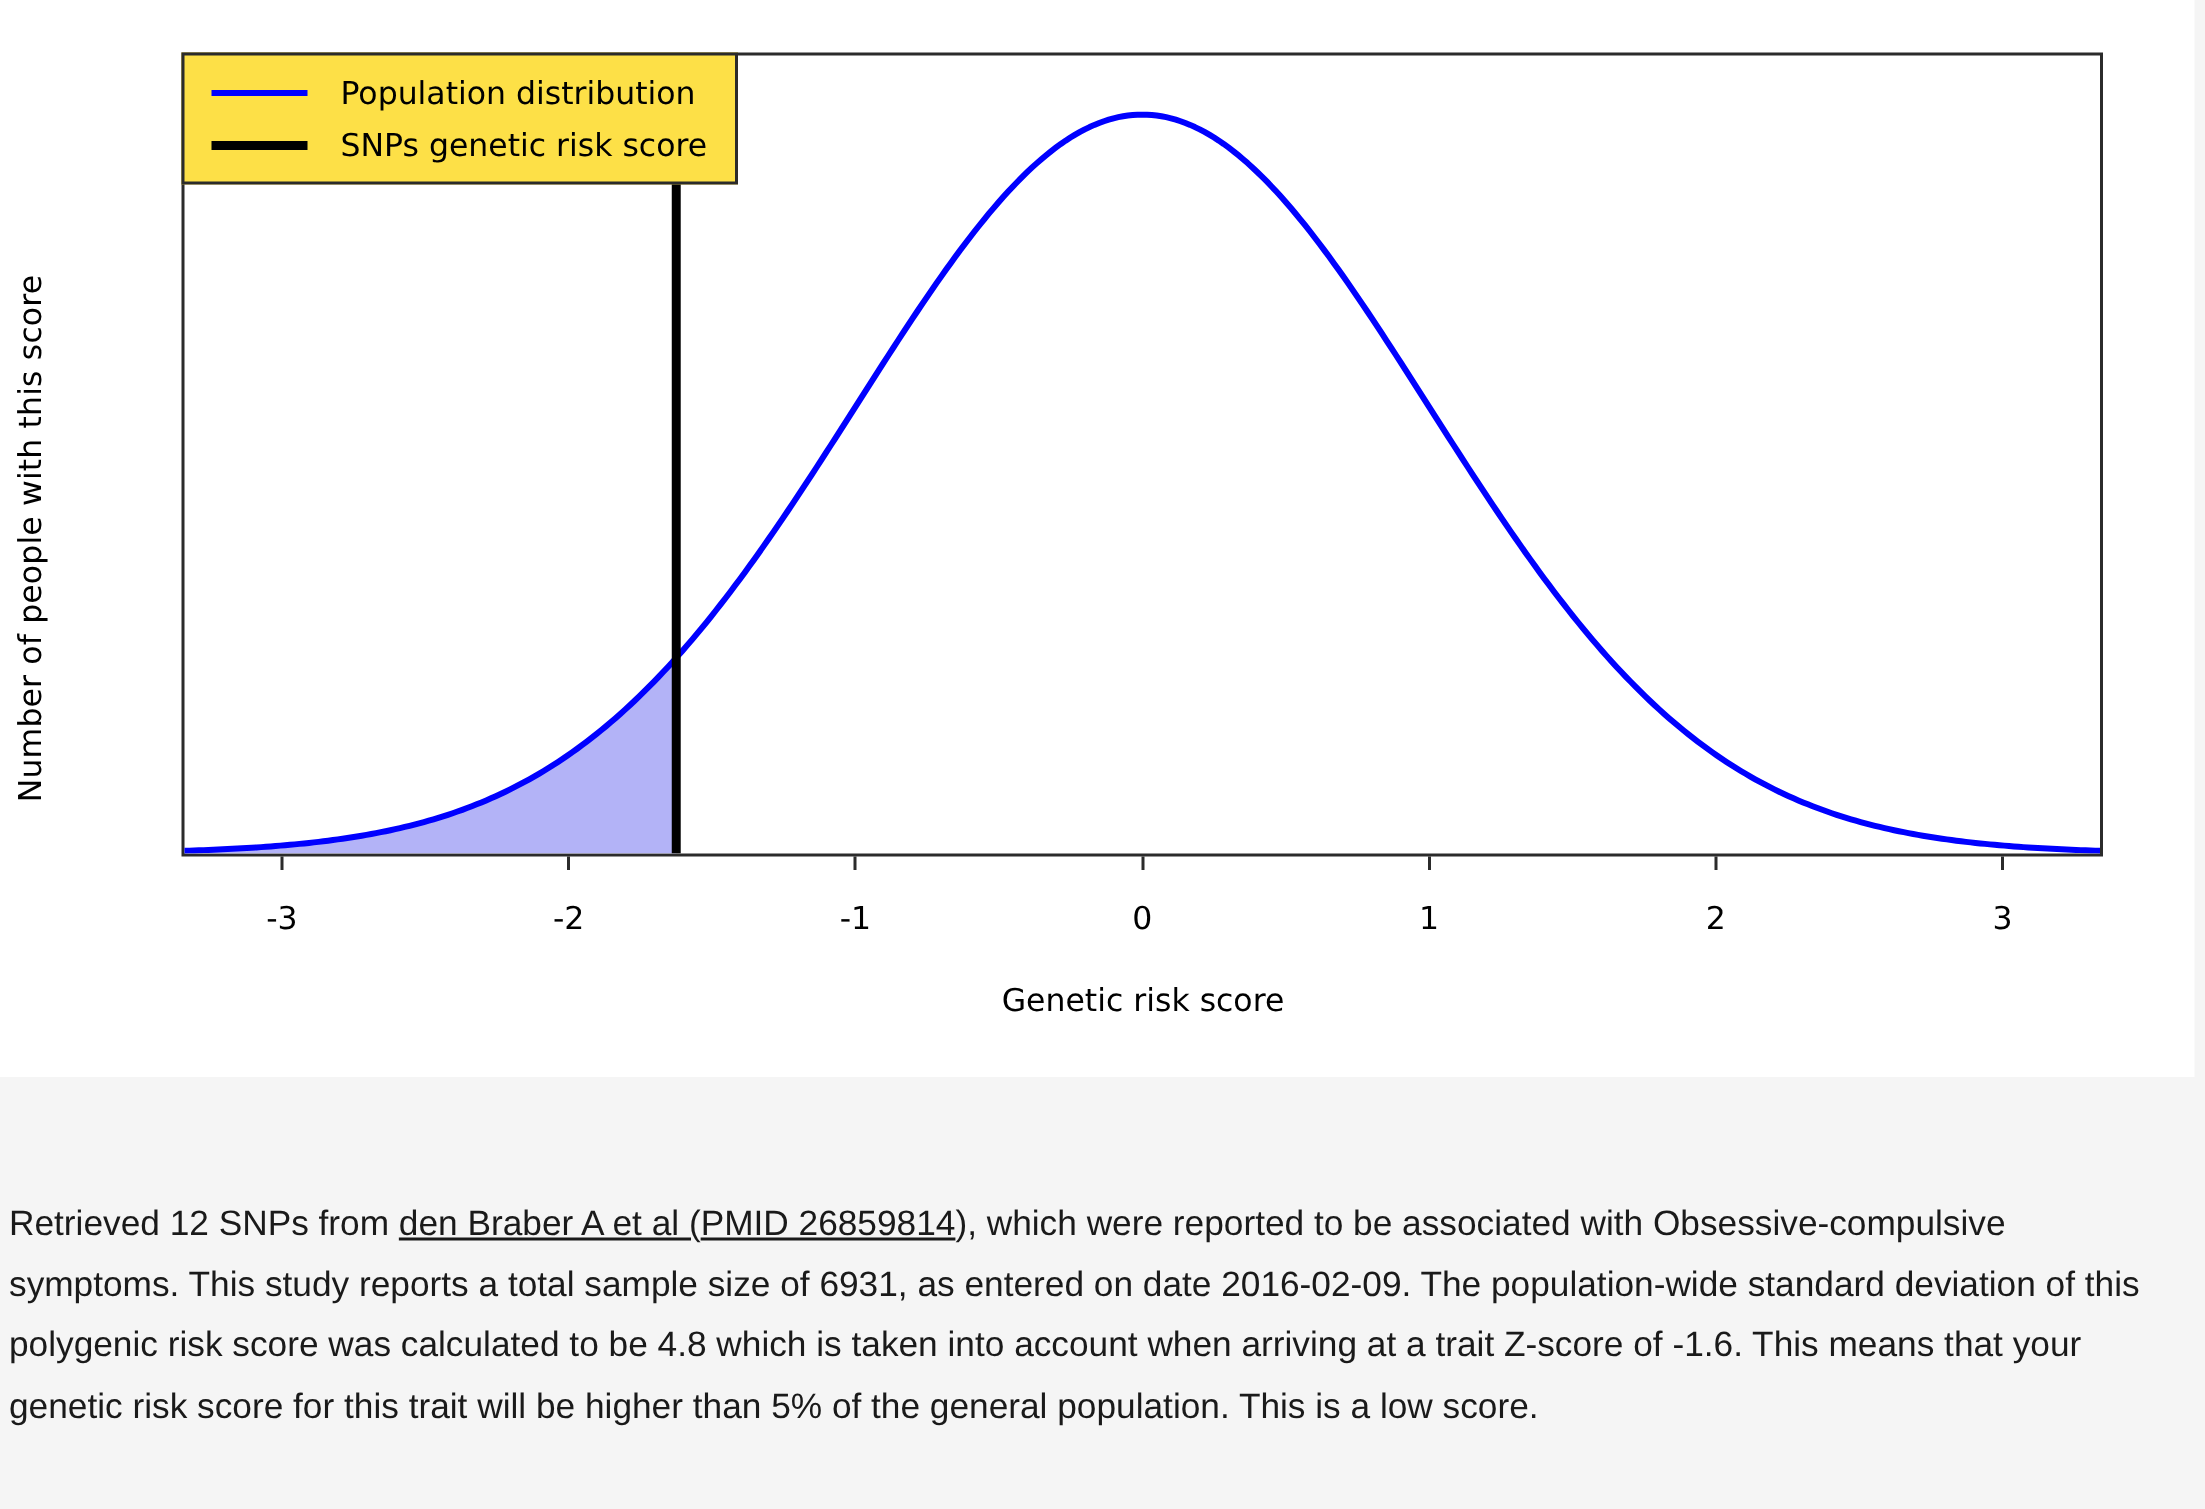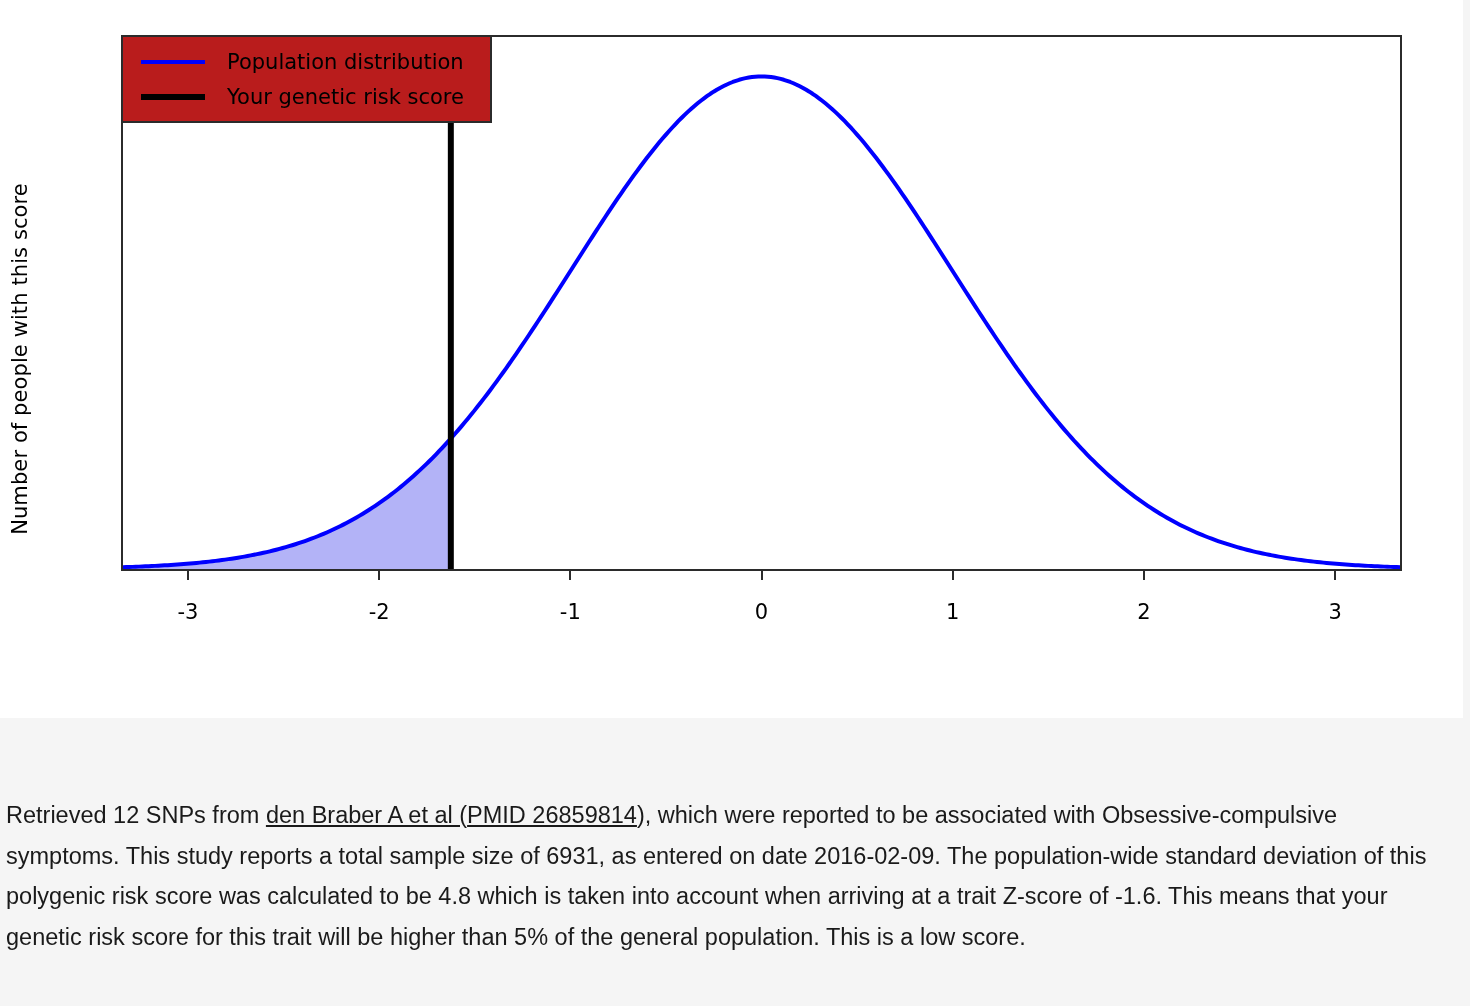--- a/index.html
+++ b/index.html
@@ -91,21 +91,21 @@
     color: #000000;
   }
 
   
   #legend {
     position: absolute;
     left: 121px;
     top: 35px;
     width: 371px;
     height: 88px;
-    background: #b91c1c;
+    background: #fde047;
     border: 2px solid #2b2b2b;
     box-sizing: border-box;
     padding: 7px 0 0 0;
   }
   .legend-row {
     display: flex;
     align-items: center;
     height: 35px;
     padding-left: 18px;
   }
@@ -172,28 +172,29 @@
       <div class="xtick-mark" style="left: 760.5px;"></div>
       <div class="xtick-label" style="left: 761.5px;">0</div>
       <div class="xtick-mark" style="left: 951.694px;"></div>
       <div class="xtick-label" style="left: 952.694px;">1</div>
       <div class="xtick-mark" style="left: 1142.89px;"></div>
       <div class="xtick-label" style="left: 1143.89px;">2</div>
       <div class="xtick-mark" style="left: 1334.08px;"></div>
       <div class="xtick-label" style="left: 1335.08px;">3</div>
     </div>
 
+  <div id="xlabel">Genetic risk score</div>
 
   <div id="legend">
     <div class="legend-row">
       <span class="legend-swatch blue"></span>
       <span class="legend-text">Population distribution</span>
     </div>
     <div class="legend-row">
       <span class="legend-swatch black"></span>
-      <span class="legend-text">Your genetic risk score</span>
+      <span class="legend-text">SNPs genetic risk score</span>
     </div>
   </div>
 </div>
 
 <div id="description">
   <span>Retrieved 12 SNPs from </span><a href="#" class="pseudo-link">den Braber A et al (</a><a href="#" class="pseudo-link">PMID 26859814</a><span>), which were reported to be associated with Obsessive-compulsive symptoms. This study reports a total sample size of 6931, as entered on date 2016-02-09. The population-wide standard deviation of this polygenic risk score was calculated to be 4.8 which is taken into account when arriving at a trait Z-score of -1.6. This means that your genetic risk score for this trait will be </span><b>higher than 5% of the general population</b><span>. This is a low score.</span>
 </div>
 
 </body></html>

